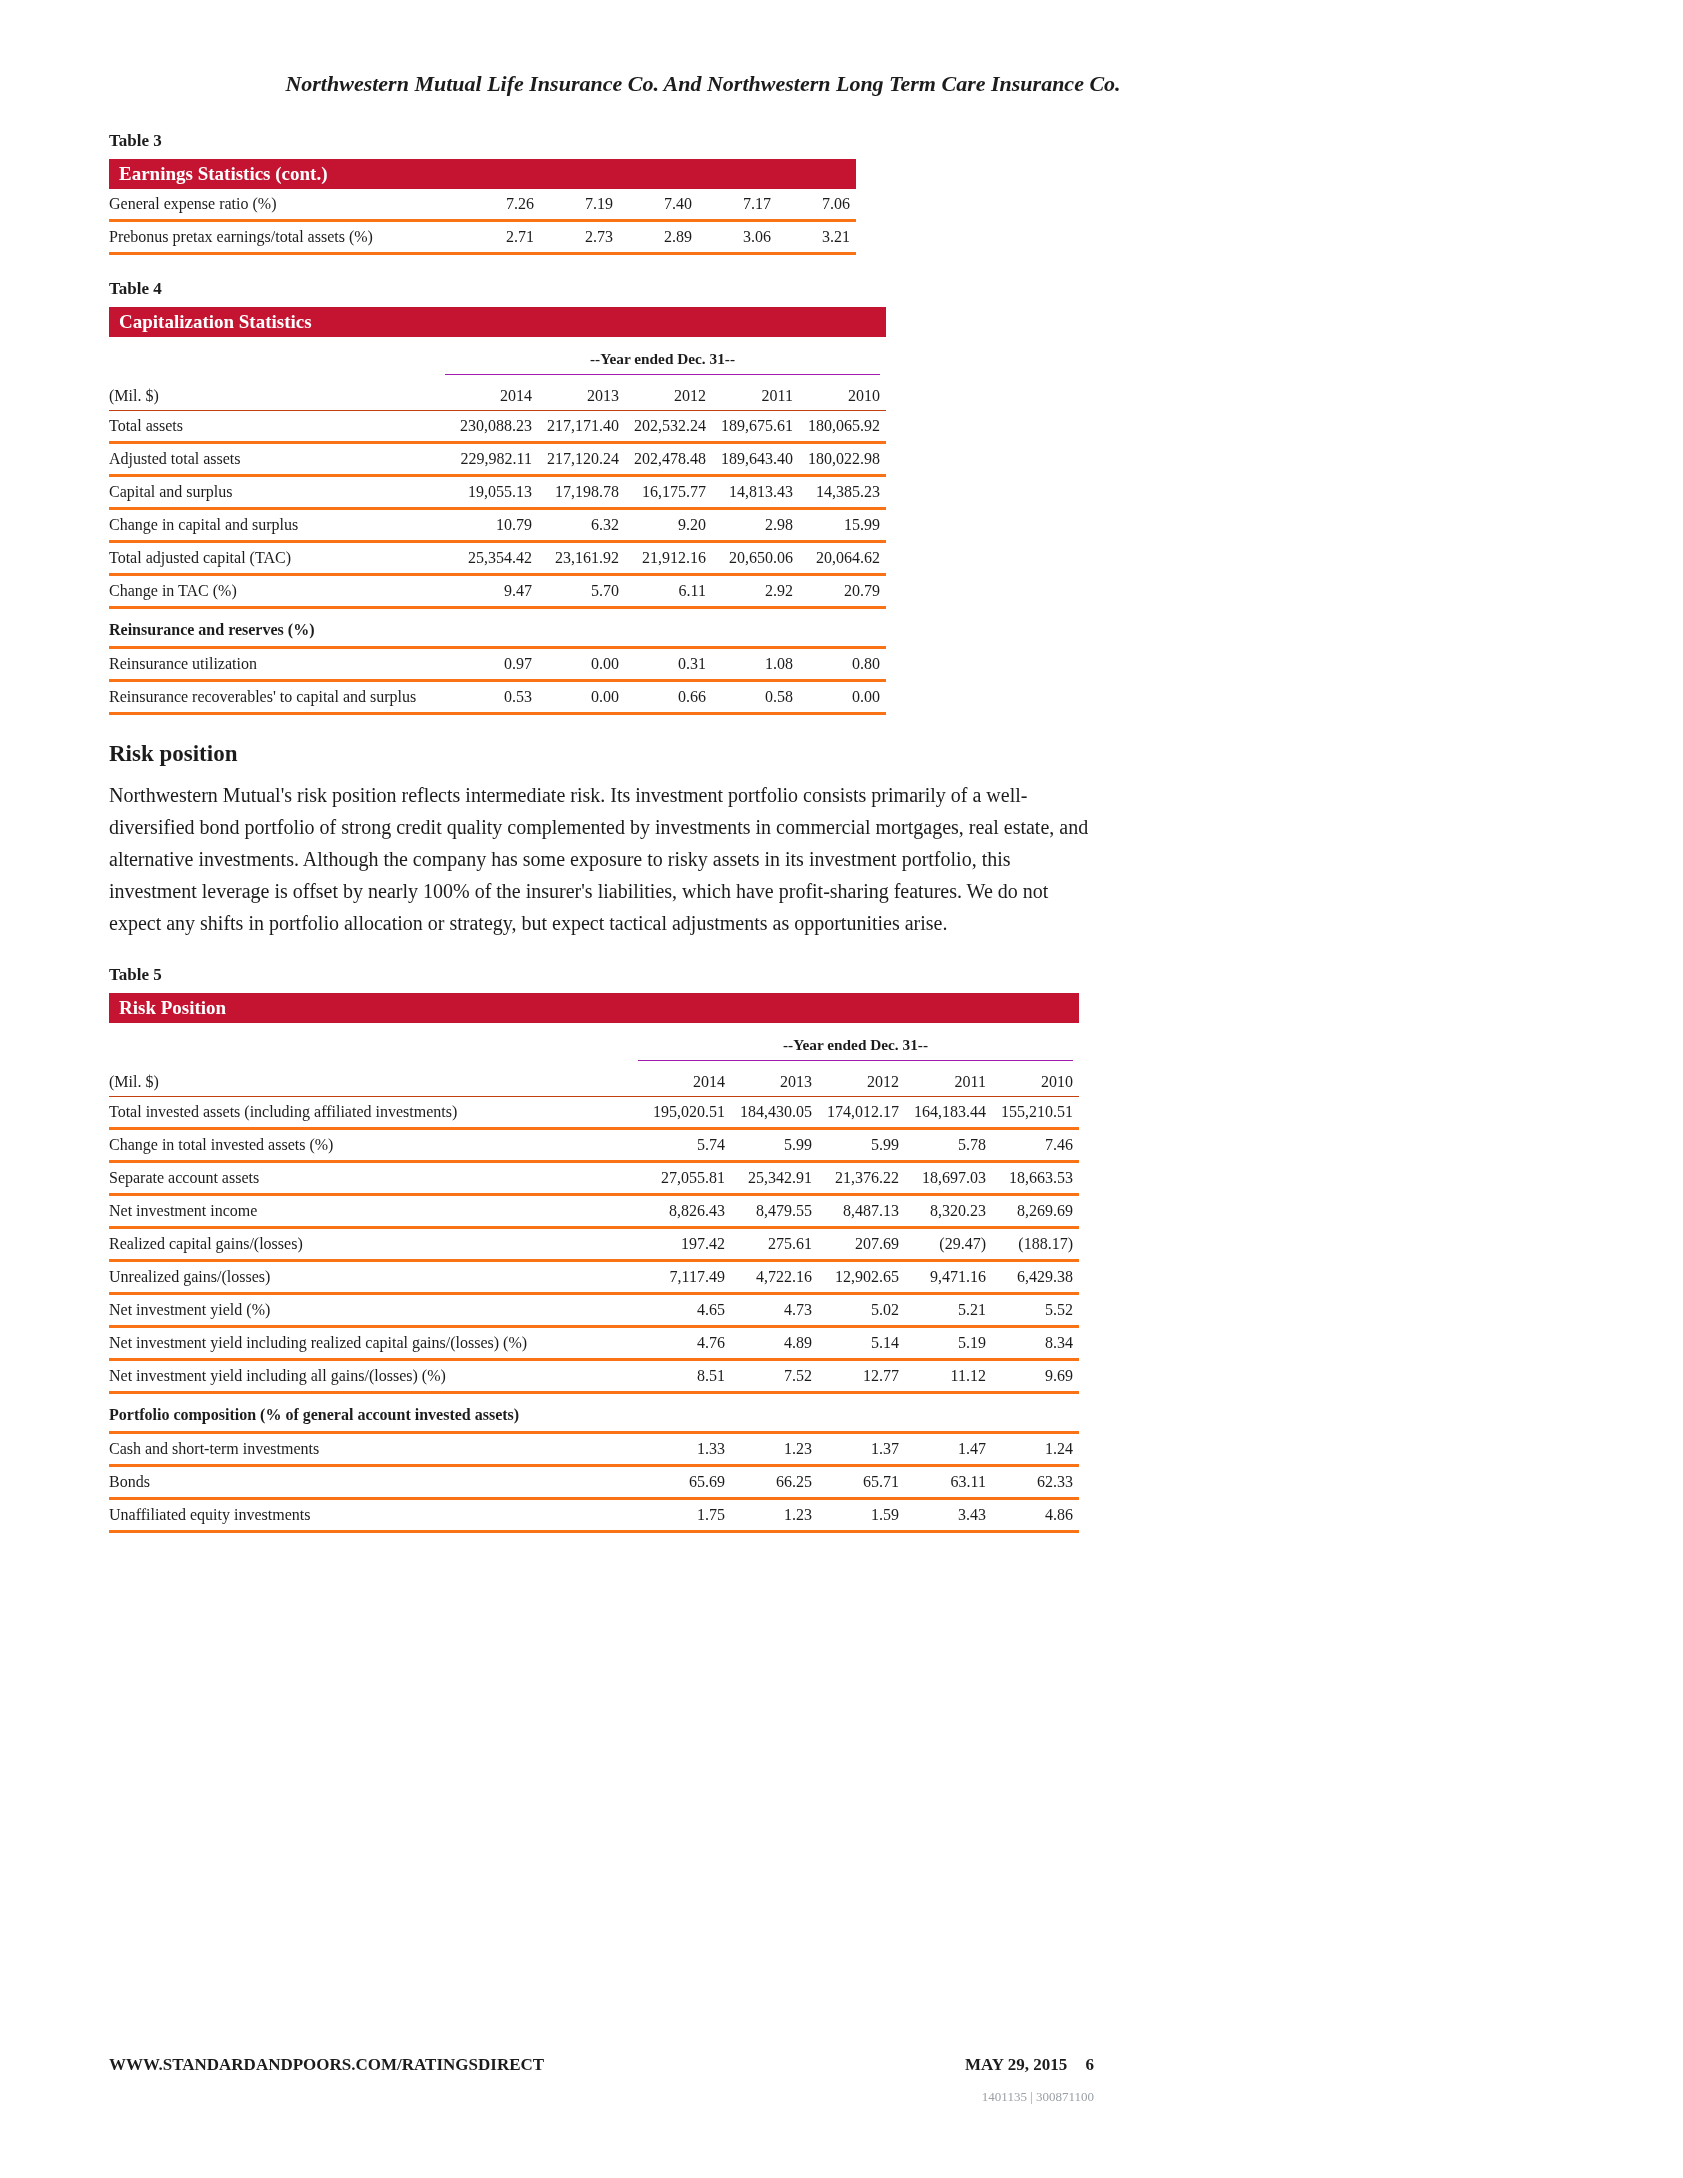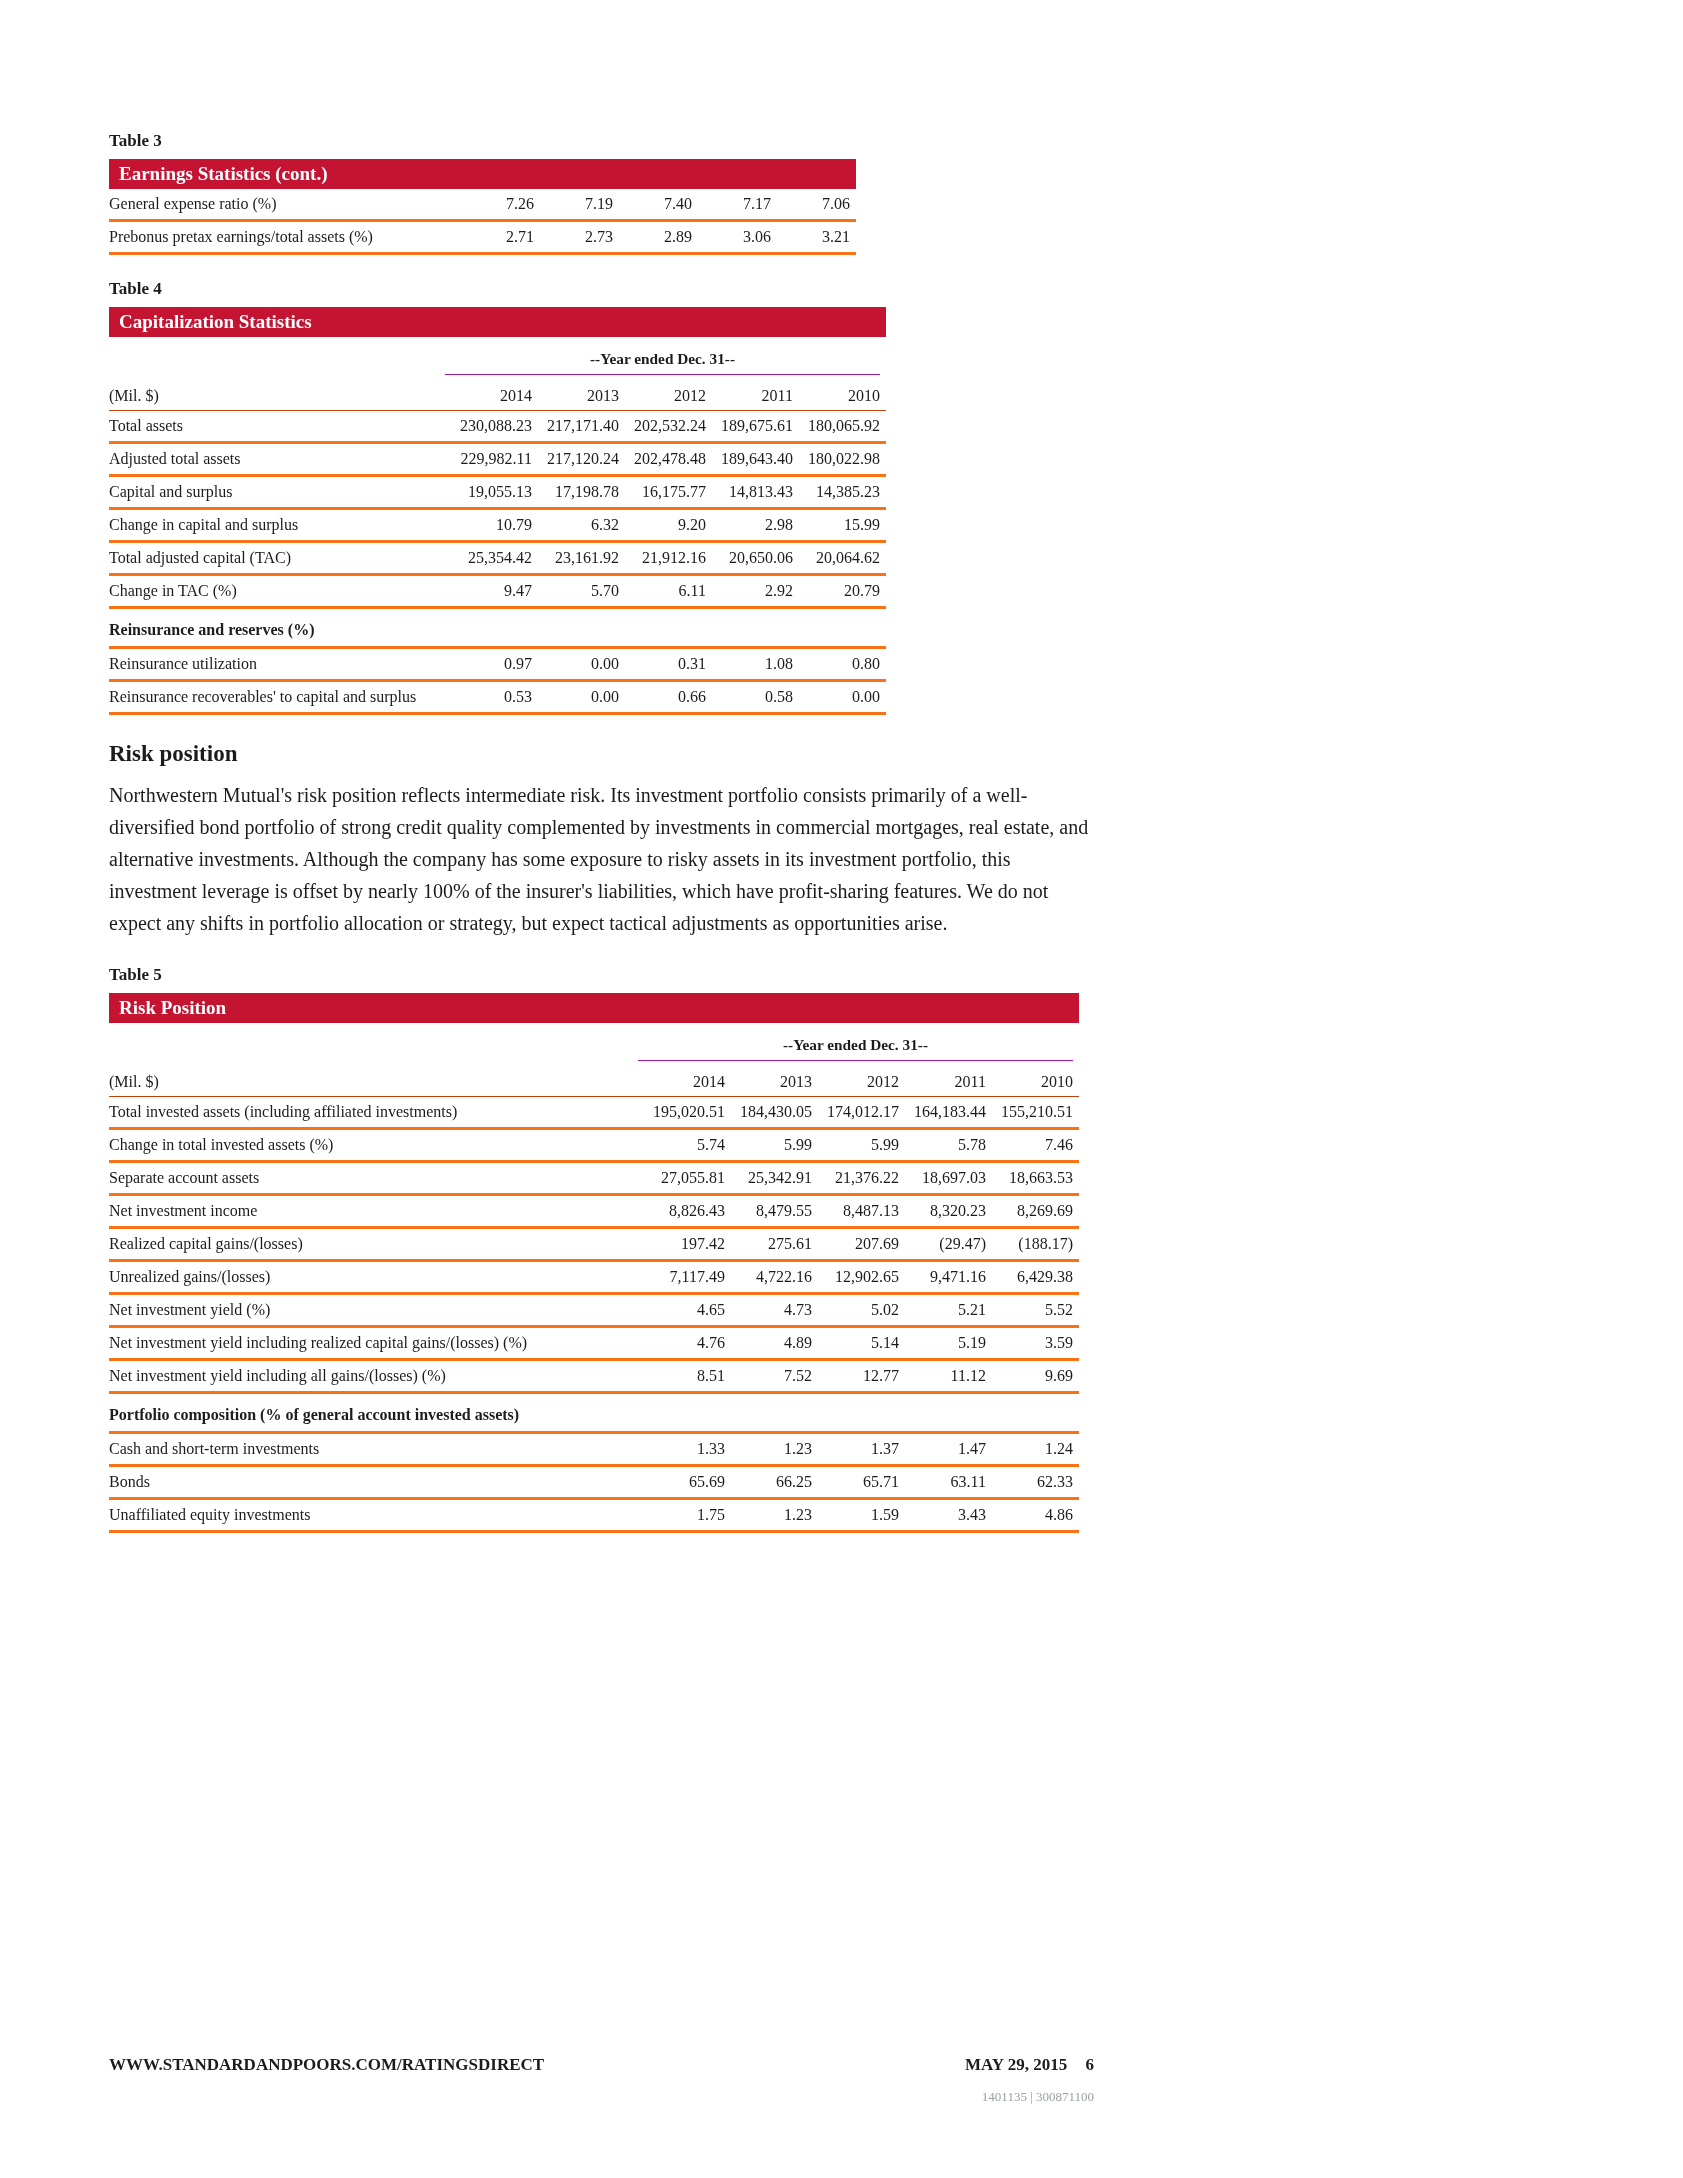--- a/index.html
+++ b/index.html
@@ -118,20 +118,21 @@
     color: #9aa0a6;
     font-size: 13px;
     font-family: Liberation Serif, serif;
   }
 </style>
 </head>
 <body>
 
 <div class="page">
 
+  <div class="doc-header">Northwestern Mutual Life Insurance Co. And Northwestern Long Term Care Insurance Co.</div>
 
   <div class="content">
 
     <section class="table-block t3">
       <div class="tlabel">Table 3</div>
       <div class="banner" style="background: rgb(196, 20, 50);">Earnings Statistics (cont.)</div>
       <div class="rows">
           <div class="trow">
             <div class="cell label">General expense ratio (%)</div>
             <div class="cell num">7.26</div>
@@ -307,21 +308,21 @@
             <div class="cell num">5.02</div>
             <div class="cell num">5.21</div>
             <div class="cell num">5.52</div>
           </div>
           <div class="trow">
             <div class="cell label">Net investment yield including realized capital gains/(losses) (%)</div>
             <div class="cell num">4.76</div>
             <div class="cell num">4.89</div>
             <div class="cell num">5.14</div>
             <div class="cell num">5.19</div>
-            <div class="cell num">3.59</div>
+            <div class="cell num">8.34</div>
           </div>
           <div class="trow">
             <div class="cell label">Net investment yield including all gains/(losses) (%)</div>
             <div class="cell num">8.51</div>
             <div class="cell num">7.52</div>
             <div class="cell num">12.77</div>
             <div class="cell num">11.12</div>
             <div class="cell num">9.69</div>
           </div>
           <div class="trow section">

